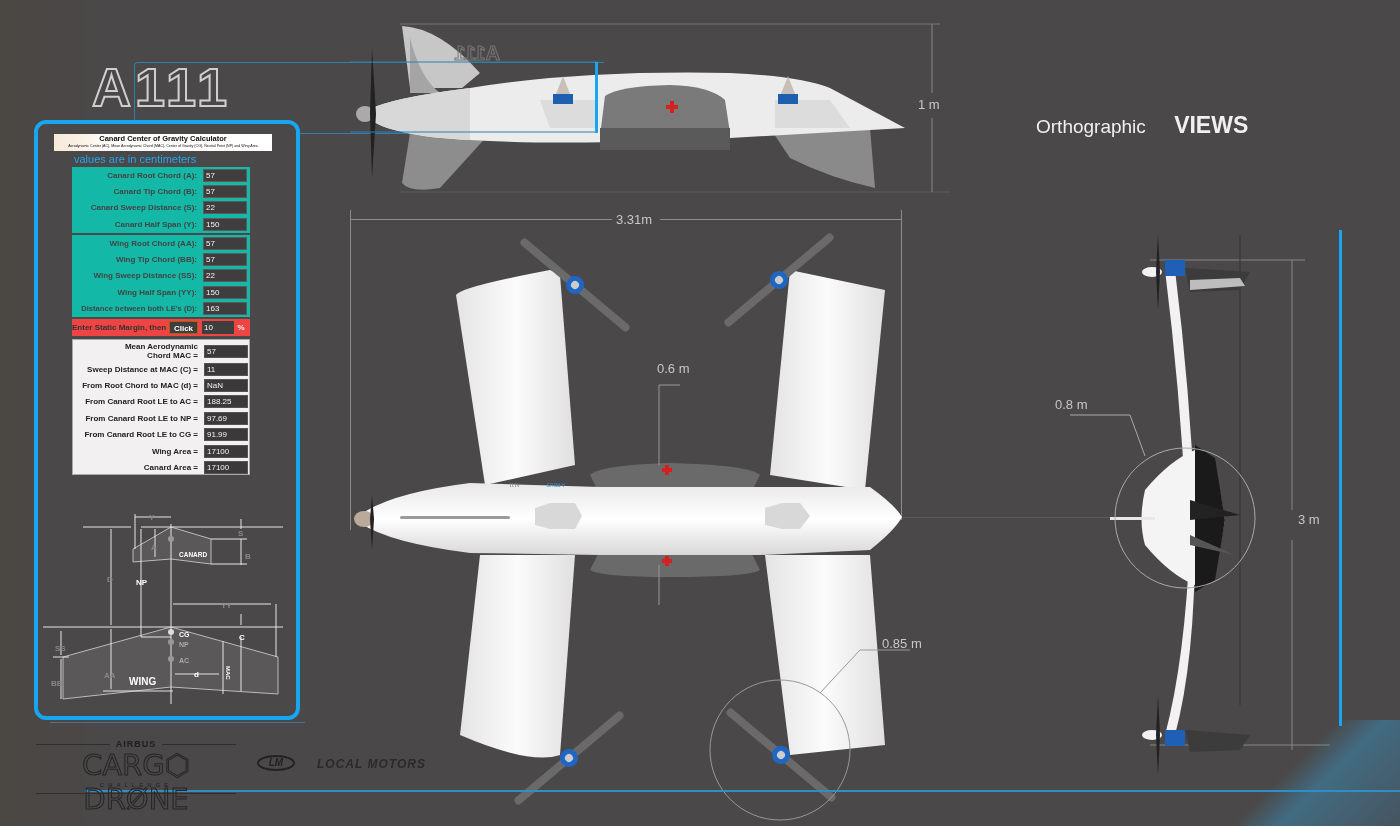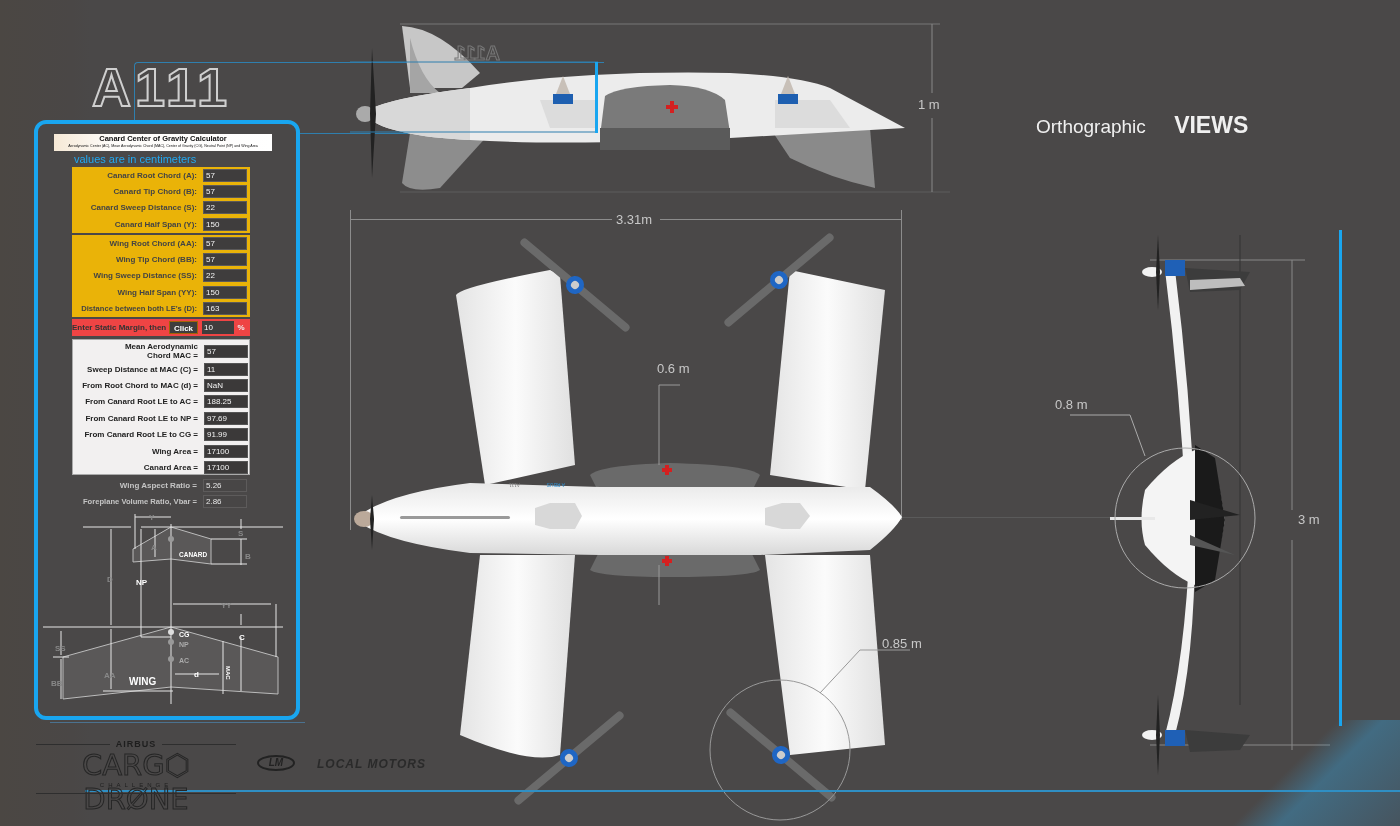--- a/index.html
+++ b/index.html
@@ -32,21 +32,21 @@
   .calc-header {
     position: absolute; left: 16px; top: 10px; width: 218px; height: 17px;
     background: linear-gradient(90deg, #f6e9d6 0%, #fdfbf8 25%, #ffffff 100%);
     text-align: center; color: #111;
   }
   .calc-header .h1 { font-size: 7.5px; font-weight: bold; line-height: 9px; }
   .calc-header .h2 { font-size: 3.6px; line-height: 6px; white-space: nowrap; overflow: hidden; }
   .units-label { position: absolute; left: 36px; top: 29px; color: #22a8f0; font-size: 11px; }
 
   .group { position: absolute; left: 34px; width: 178px; }
-  .group.gray { background: #eab308; }
+  .group.gray { background: #14b8a6; }
   .row { position: relative; height: 16.4px; display: flex; align-items: center; }
   .row .lbl { width: 129px; text-align: right; padding-right: 4px; font-size: 8px; font-weight: bold; color: #444; white-space: nowrap; }
   .row .val { position: absolute; left: 131px; width: 44px; height: 13px; background: #3f3d3d;
     border: 1px solid #5c5a5a; color: #f2f2f2; font-size: 8px; line-height: 11px; padding-left: 2px; }
   .group.white { background: #f2f0f0; border: 1px solid #aaa; }
   .group.white .lbl { color: #222; }
   .group.white .val { background: #3b3939; border-color: #555; }
   .margin-row { background: #ef4444; }
   .margin-row .lbl { width: 96px; color: #333; }
   .click-btn { position: absolute; left: 97px; top: 2px; width: 29px; height: 13px; background: #3f3d3d;
@@ -179,30 +179,20 @@
     <div class="row">
         <span class="lbl">Wing Area =</span>
         <span class="val">17100</span>
       </div>
     <div class="row">
         <span class="lbl">Canard Area =</span>
         <span class="val">17100</span>
       </div>
   </div>
 
-  <div class="group plain" style="top:353px;">
-    <div class="row">
-        <span class="lbl">Wing Aspect Ratio =</span>
-        <span class="val">5.26</span>
-      </div>
-    <div class="row">
-        <span class="lbl" style="font-size:7.6px;">Foreplane Volume Ratio,  Vbar =</span>
-        <span class="val">2.86</span>
-      </div>
-  </div>
 
   <div class="diagram">
     <svg viewBox="0 0 250 205">
       <g stroke="#e6e6e6" stroke-width="1" fill="none">
 
         <polygon points="90,40 128,18 168,30 168,55 128,50 90,53" fill="#5a5858" stroke="#bbb"></polygon>
 
         <polygon points="20,148 128,118 235,148 235,185 128,178 20,190" fill="#5a5858" stroke="#bbb"></polygon>
 
         <line x1="128" y1="15" x2="128" y2="195"></line>

